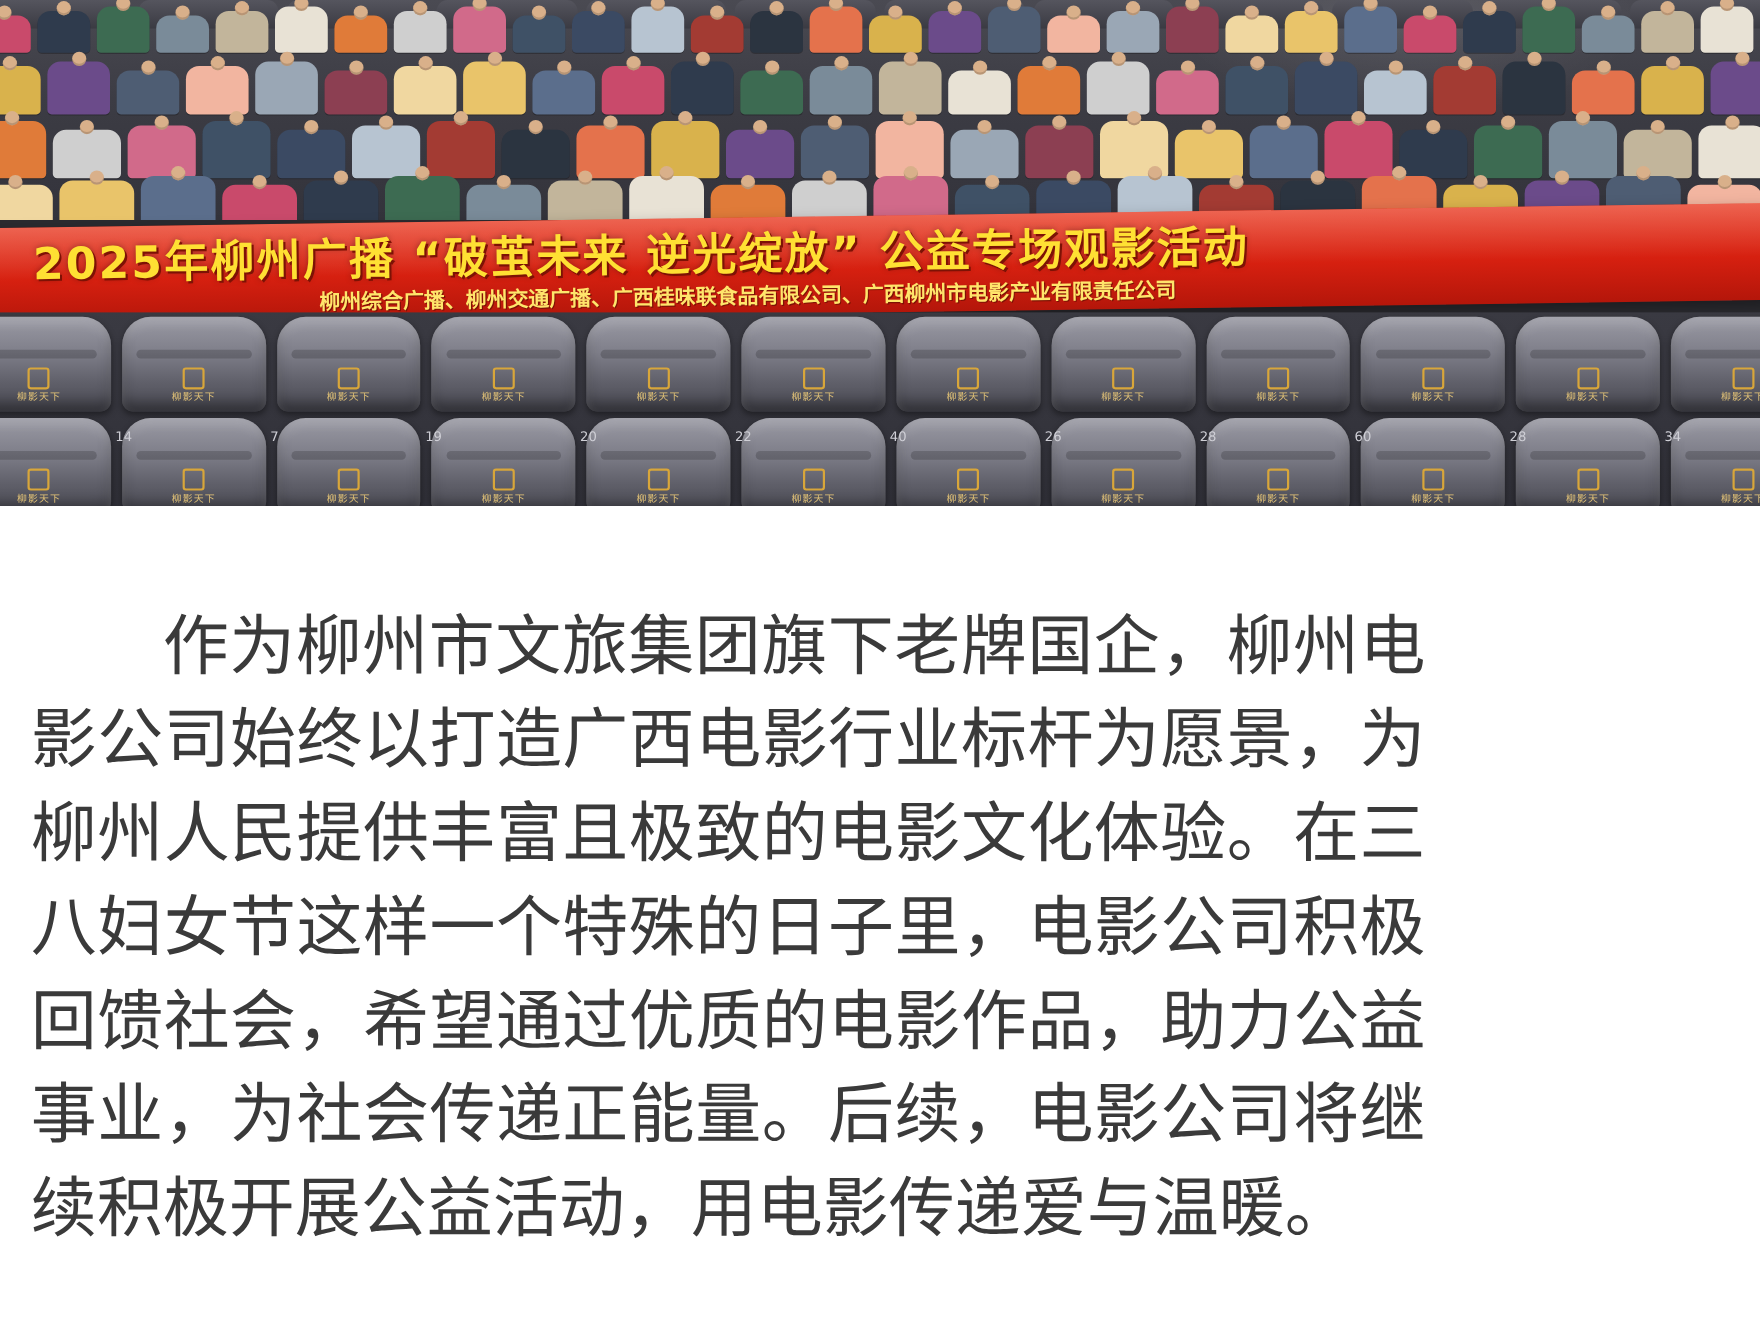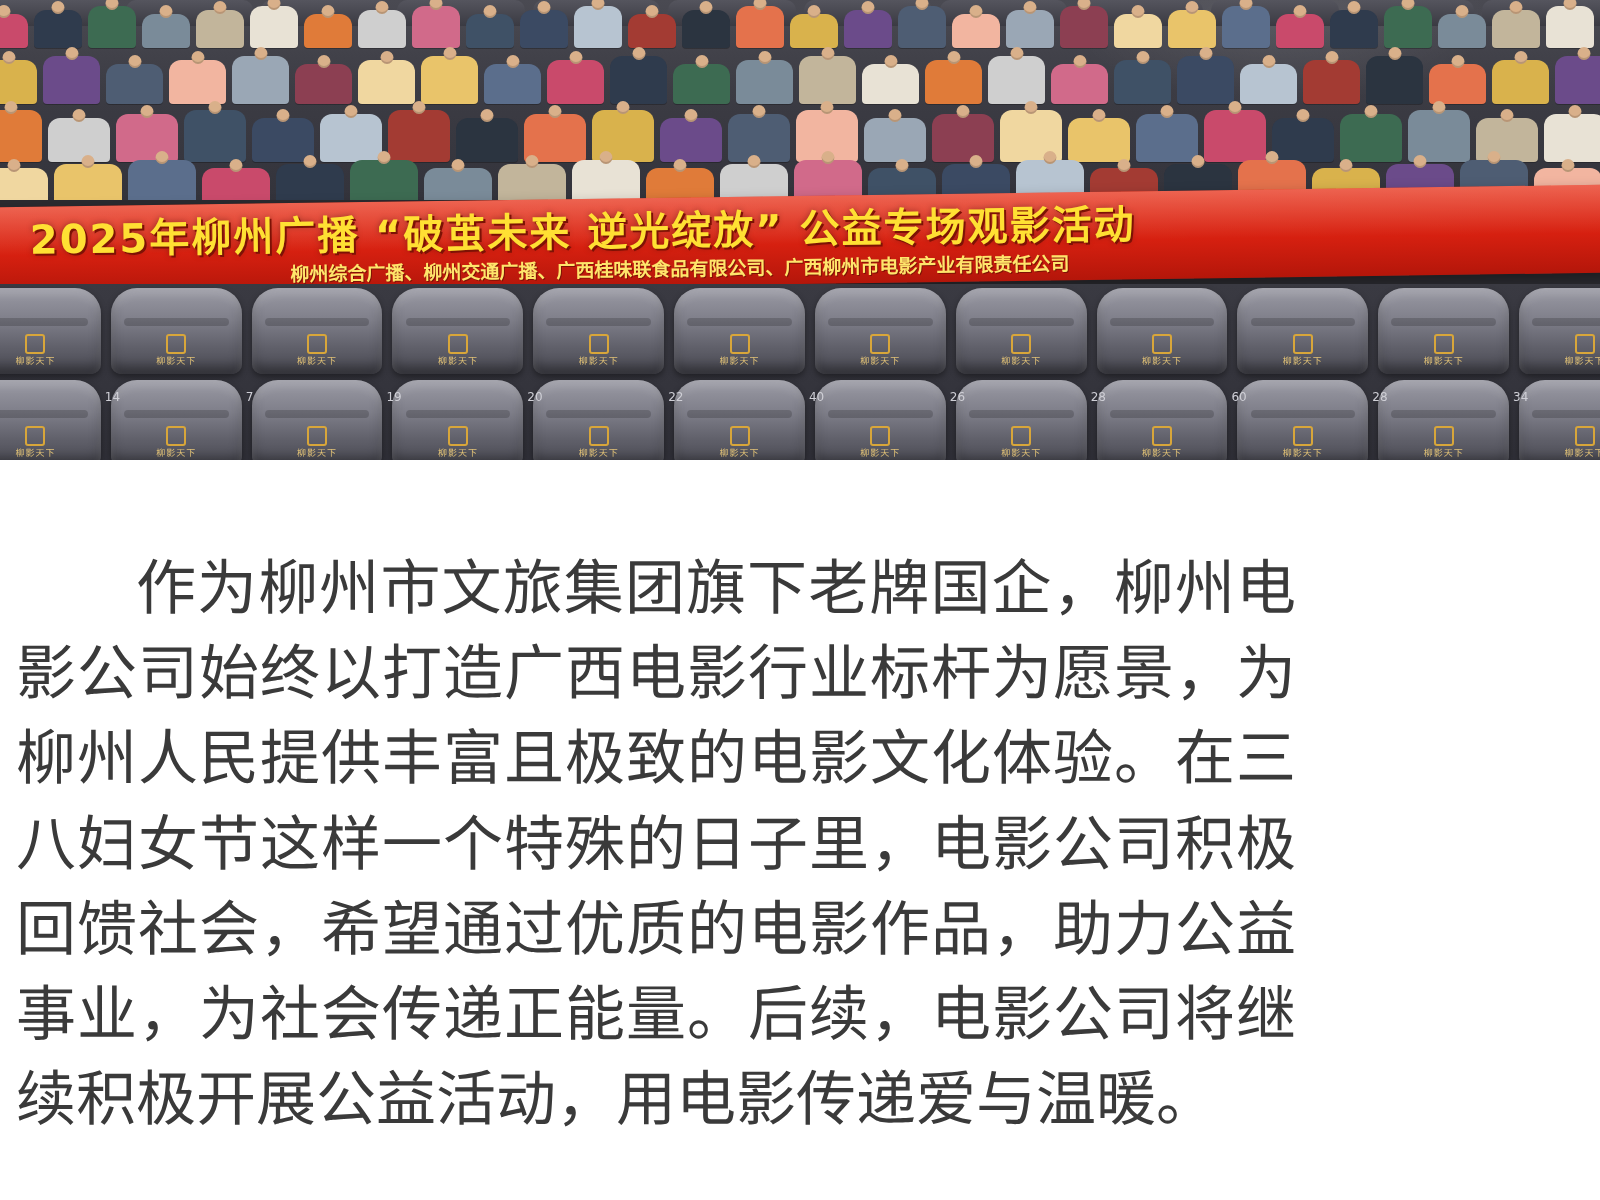--- a/index.html
+++ b/index.html
@@ -205,20 +205,21 @@
     color: #cfcfd6;
   }
 
   
   .article {
     position: relative;
     flex: 1 1 auto;
     padding: 86px 16px 14px 16px;
     box-sizing: border-box;
     overflow: hidden;
+    margin-left: 12px;
   }
   .article p {
     margin: 0;
     font-family: "DejaVu Sans", "Liberation Sans", sans-serif;
     font-size: 60px;
     line-height: 1.42;
     color: #3a3a3a;
     text-align: justify;
     text-indent: 2em;
     letter-spacing: 0px;

